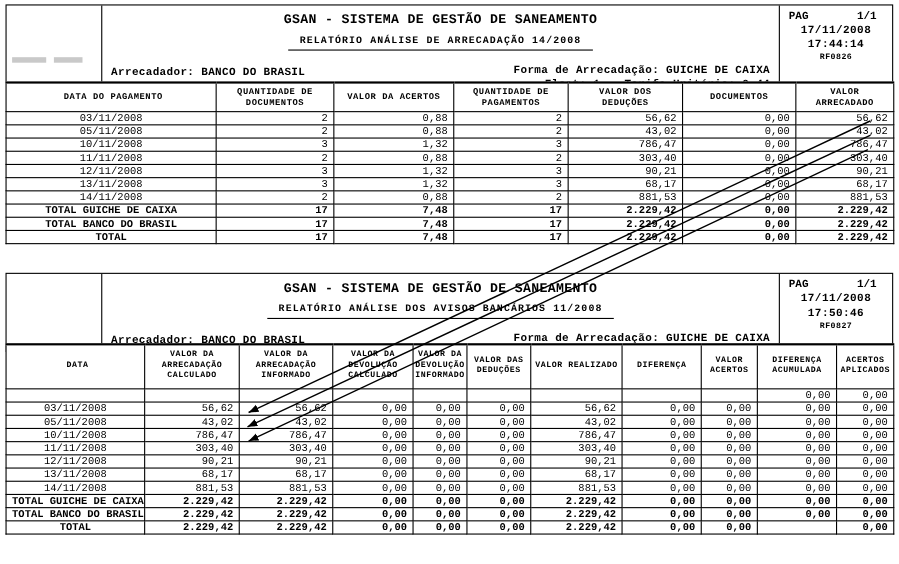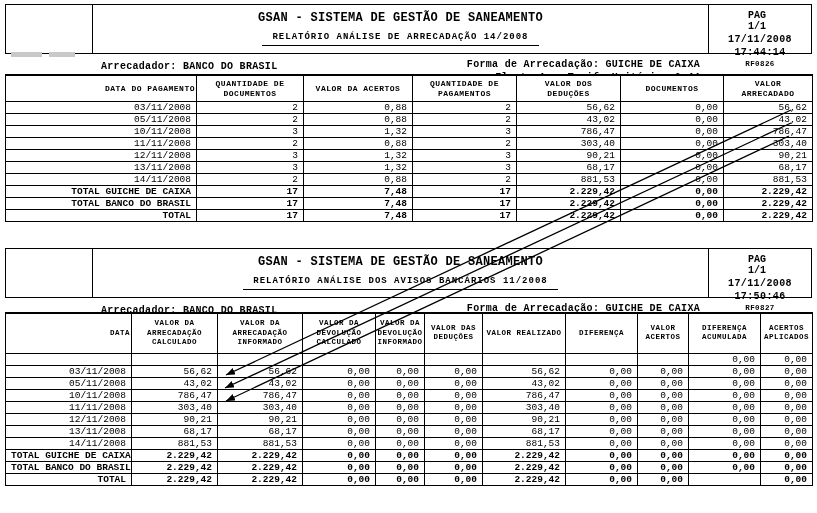--- a/index.html
+++ b/index.html
@@ -3,56 +3,56 @@
 <meta charset="utf-8">
 <style>
   html,body { margin:0; padding:0; background:#ffffff; }
   .page {
     position:relative; width:817px; height:513px; background:#ffffff;
     font-family:"Liberation Mono","DejaVu Sans Mono",monospace; color:#000;
     overflow:hidden;
   }
   
   .hdr-box {
-    position:absolute; left:5px; width:807px; height:50px;
+    position:absolute; left:5px; width:807px; height:72px;
     border:1px solid #000; box-sizing:border-box; display:flex; background:#fff;
   }
   .hdr-left { width:86px; border-right:1px solid #000; position:relative; }
   .smudge { position:absolute; height:5px; background:#c9c9c9; }
   .smudge.s1 { left:5px;  top:47px; width:31px; }
   .smudge.s2 { left:43px; top:47px; width:26px; }
   .hdr-center { flex:1; border-right:1px solid #000; padding:5px 8px 2px 8px; display:flex; flex-direction:column; box-sizing:border-box; }
   .hdr-title { text-align:center; font-weight:bold; font-size:12px; line-height:16px; letter-spacing:0.3px; white-space:nowrap; }
   .hdr-sub-wrap { text-align:center; line-height:12px; margin-top:3px; }
   .hdr-subtitle { display:inline-block; font-weight:bold; font-size:9px; letter-spacing:1px; border-bottom:1px solid #000; padding:0 10px 2px 10px; white-space:nowrap; }
   .hdr-bottom { display:flex; justify-content:space-between; margin-top:14px; font-size:10px; line-height:10px; }
   .hdr-bottom .arrec { padding-top:2px; letter-spacing:0.3px; font-weight:bold; }
   .hdr-right-col { text-align:right; letter-spacing:0.3px; font-weight:bold; }
   .hdr-right-col .line2 { margin-top:3px; }
   .hdr-right-col .gap { display:inline-block; width:22px; }
   .hdr-right { width:102px; text-align:center; padding-top:5px; font-size:10px; box-sizing:border-box; font-weight:bold; }
-  .pag-row { display:flex; justify-content:space-between; padding:0 14px 0 8px; line-height:11px; margin-bottom:2px;flex-direction:column; }
+  .pag-row { display:flex; justify-content:space-between; padding:0 14px 0 8px; line-height:11px; margin-bottom:2px; }
   .hdr-right .line { line-height:11px; margin-bottom:2px; letter-spacing:0.4px; }
   .rpt-code { font-size:7.5px; line-height:9px; margin-top:2px; letter-spacing:0.4px; }
   
   table.rpt {
     position:absolute; left:5px; width:807px; border-collapse:collapse;
     table-layout:fixed; background:#fff; border:1px solid #000;
   }
   table.rpt th {
     border:1px solid #000; border-top:2px solid #000; font-weight:bold; text-align:center;
     white-space:pre-line; letter-spacing:0.5px; padding:3px 1px; vertical-align:middle;
   }
   table.t1 th { font-size:8px;   line-height:9.5px; }
   table.t2 th { font-size:7.5px; line-height:9.5px; padding:5px 1px; }
   table.rpt td {
     border:1px solid #000; font-size:9.5px; height:11px; line-height:11px;
     padding:0 5px; text-align:right; white-space:nowrap; overflow:hidden;
   }
-  table.rpt .label { text-align:right; padding-left:5px; }
+  table.rpt .label { text-align:center; padding-left:5px; }
   table.rpt tr.total td { font-weight:bold;font-family:Liberation Mono, monospace; }
   
   svg.arrows { position:absolute; left:0; top:0; pointer-events:none; }
   svg.arrows line { stroke:#000; stroke-width:1.3; }
   svg.arrows #ah path { fill:#000; }
 </style>
 </head>
 <body>
 
 <div class="page">

